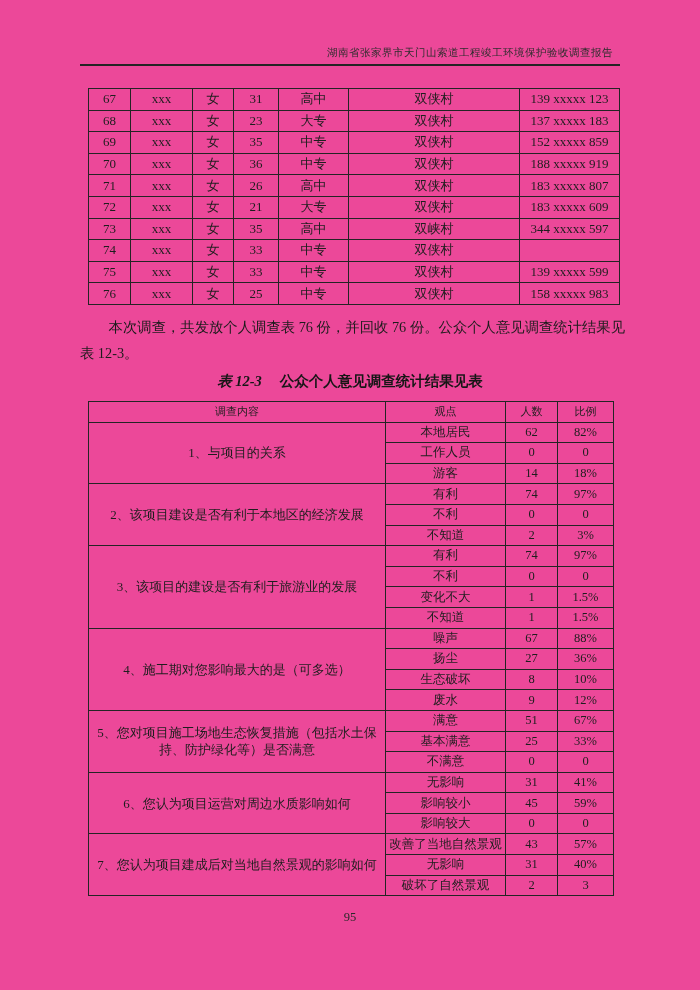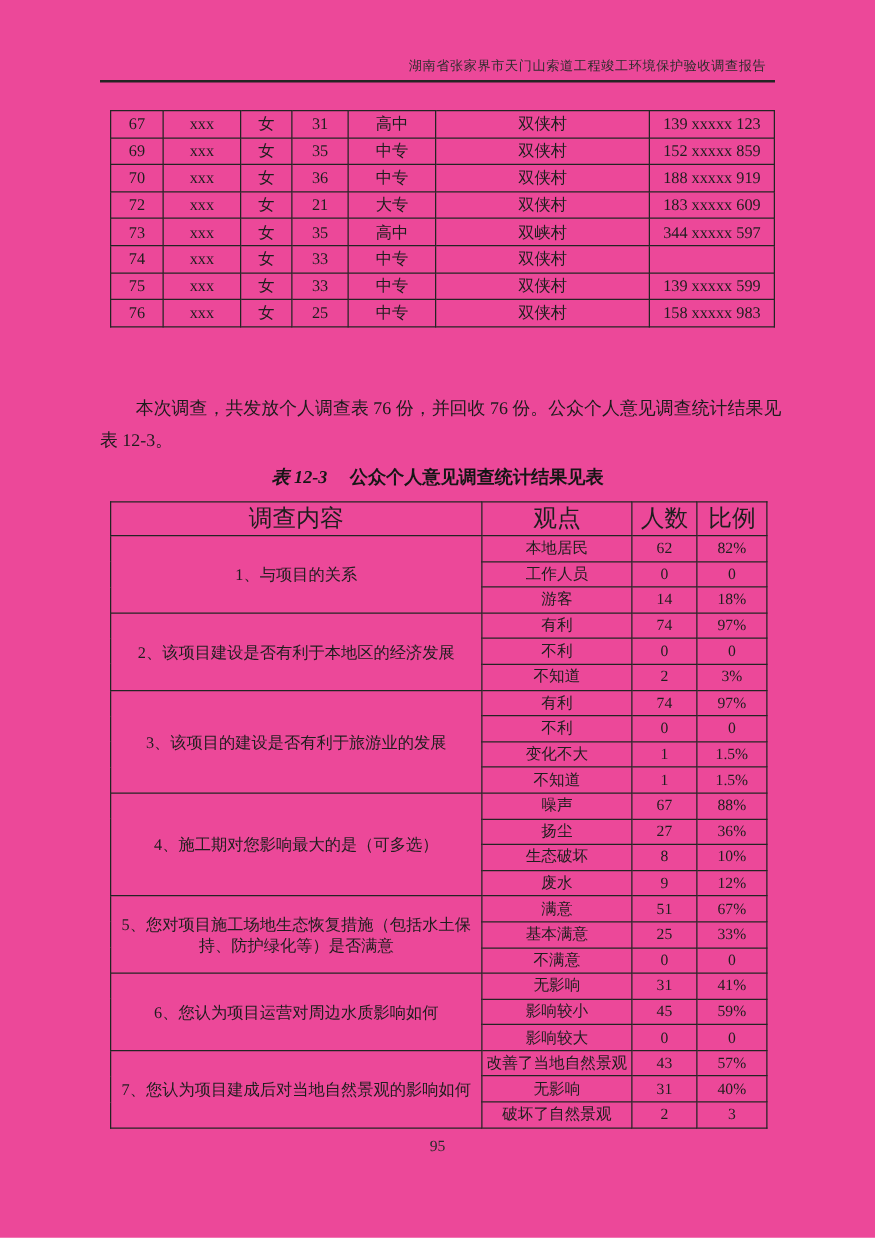--- a/index.html
+++ b/index.html
@@ -90,21 +90,21 @@
   }
   .survey-table th, .survey-table td {
     border: 1.6px solid #242424;
     text-align: center;
     vertical-align: middle;
     font-size: 12.5px;
     font-weight: normal;
     padding: 0 1px;
     overflow: hidden;
   }
-  .survey-table th { font-size: 19px; margin-top: 24px; }
+  .survey-table th { font-size: 11px; margin-top: 24px; }
   .survey-table tr { height: 20.6px; }
   .survey-table td.question {
     text-align: center;
     font-size: 13px;
     line-height: 17px;
     padding: 0 2px;
     white-space: normal;
   }
   
   .page-number {
@@ -139,36 +139,54 @@
         <tr>
           <td>67</td>
           <td>xxx</td>
           <td>女</td>
           <td>31</td>
           <td>高中</td>
           <td>双侠村</td>
           <td>139 xxxxx 123</td>
         </tr>
         <tr>
+          <td>68</td>
+          <td>xxx</td>
+          <td>女</td>
+          <td>23</td>
+          <td>大专</td>
+          <td>双侠村</td>
+          <td>137 xxxxx 183</td>
+        </tr>
+        <tr>
           <td>69</td>
           <td>xxx</td>
           <td>女</td>
           <td>35</td>
           <td>中专</td>
           <td>双侠村</td>
           <td>152 xxxxx 859</td>
         </tr>
         <tr>
           <td>70</td>
           <td>xxx</td>
           <td>女</td>
           <td>36</td>
           <td>中专</td>
           <td>双侠村</td>
           <td>188 xxxxx 919</td>
+        </tr>
+        <tr>
+          <td>71</td>
+          <td>xxx</td>
+          <td>女</td>
+          <td>26</td>
+          <td>高中</td>
+          <td>双侠村</td>
+          <td>183 xxxxx 807</td>
         </tr>
         <tr>
           <td>72</td>
           <td>xxx</td>
           <td>女</td>
           <td>21</td>
           <td>大专</td>
           <td>双侠村</td>
           <td>183 xxxxx 609</td>
         </tr>

